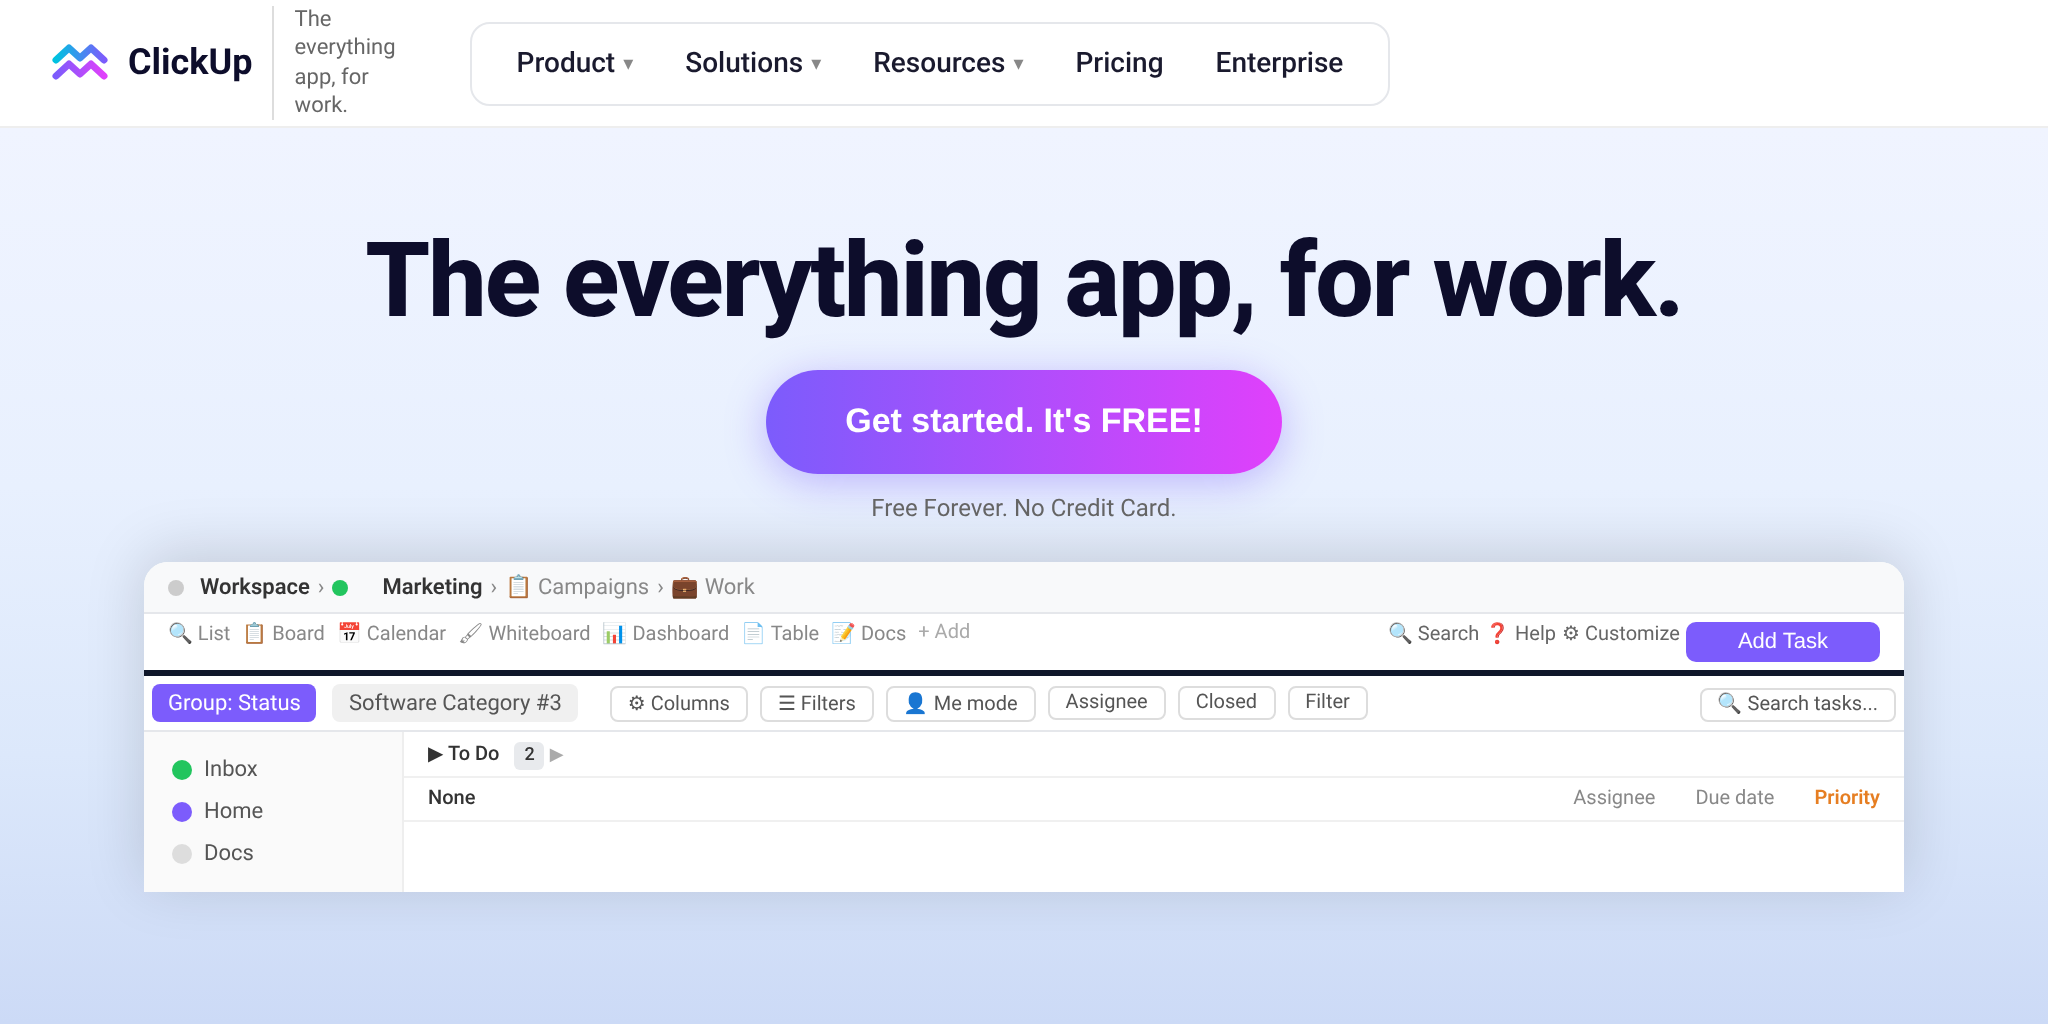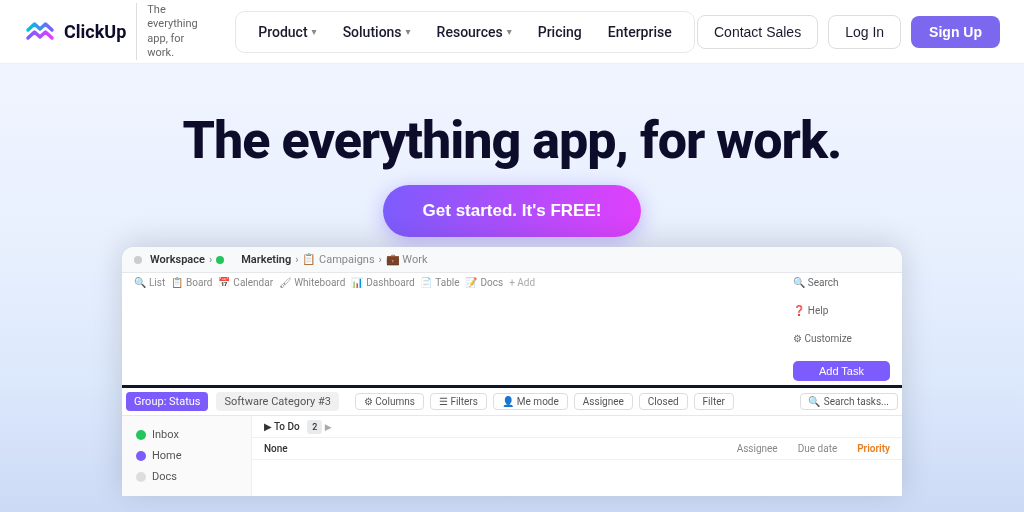--- a/index.html
+++ b/index.html
@@ -135,21 +135,21 @@
       margin-bottom: 10px;
     }
     .cta-note {
       font-size: 12px;
       color: #666;
       margin-bottom: 20px;
     }
 
     
     .dashboard-preview {
-      width: 780px;
+      width: 880px;
       background: #fff;
       border-radius: 12px 12px 0 0;
       box-shadow: 0 -4px 30px rgba(0,0,0,0.15);
       overflow: hidden;
       position: relative;
     }
     .dash-topbar {
       background: #f8f9fa;
       border-bottom: 1px solid #e5e7eb;
       padding: 6px 12px;
@@ -291,30 +291,26 @@
       <span class="chevron">▾</span>
     </div>
     <div class="nav-item">
       <span>Pricing</span>
     </div>
     <div class="nav-item">
       <span>Enterprise</span>
     </div>
   </div>
 
-  <div class="nav-right">
-    <button class="btn-contact">Contact Sales</button>
-    <button class="btn-login">Log In</button>
-    <button class="btn-signup">Sign Up</button>
-  </div>
 </nav>
 
 <section class="hero">
   <h1 class="hero-title">The everything app, for work.</h1>
   <button class="btn-cta">Get started. It's FREE!</button>
+  <p class="cta-note">Free Forever. No Credit Card.</p>
 
   <div class="dashboard-preview">
 
     <div class="dash-topbar">
       <div class="dash-dot"></div>
       <div class="dash-breadcrumb">
         <b>Workspace</b>
         <span>›</span>
         <span style="display:flex;align-items:center;gap:17px;">
           <span style="width:8px;height:8px;background:#22c55e;border-radius:50%;display:inline-block;"></span>
@@ -329,21 +325,21 @@
 
     <div class="dash-toolbar">
       <span style="font-size:10px;color:#888;">🔍 List</span>
       <span style="font-size:10px;color:#888;">📋 Board</span>
       <span style="font-size:10px;color:#888;">📅 Calendar</span>
       <span style="font-size:10px;color:#888;">🖌 Whiteboard</span>
       <span style="font-size:10px;color:#888;">📊 Dashboard</span>
       <span style="font-size:10px;color:#888;">📄 Table</span>
       <span style="font-size:10px;color:#888;">📝 Docs</span>
       <span style="font-size:10px;color:#aaa;">+ Add</span>
-      <div style="margin-left:auto;display:flex;gap:17px;flex-direction:column;">
+      <div style="margin-left:auto;display:flex;gap:3px;">
         <span style="font-size:10px;color:#666;">🔍 Search</span>
         <span style="font-size:10px;color:#666;">❓ Help</span>
         <span style="font-size:10px;color:#666;">⚙ Customize</span>
         <button class="dash-add-btn">Add Task</button>
       </div>
     </div>
 
     <div class="dash-filter-bar">
       <div class="dash-tab active">Group: Status</div>
       <div class="dash-tab">Software Category #3</div>

